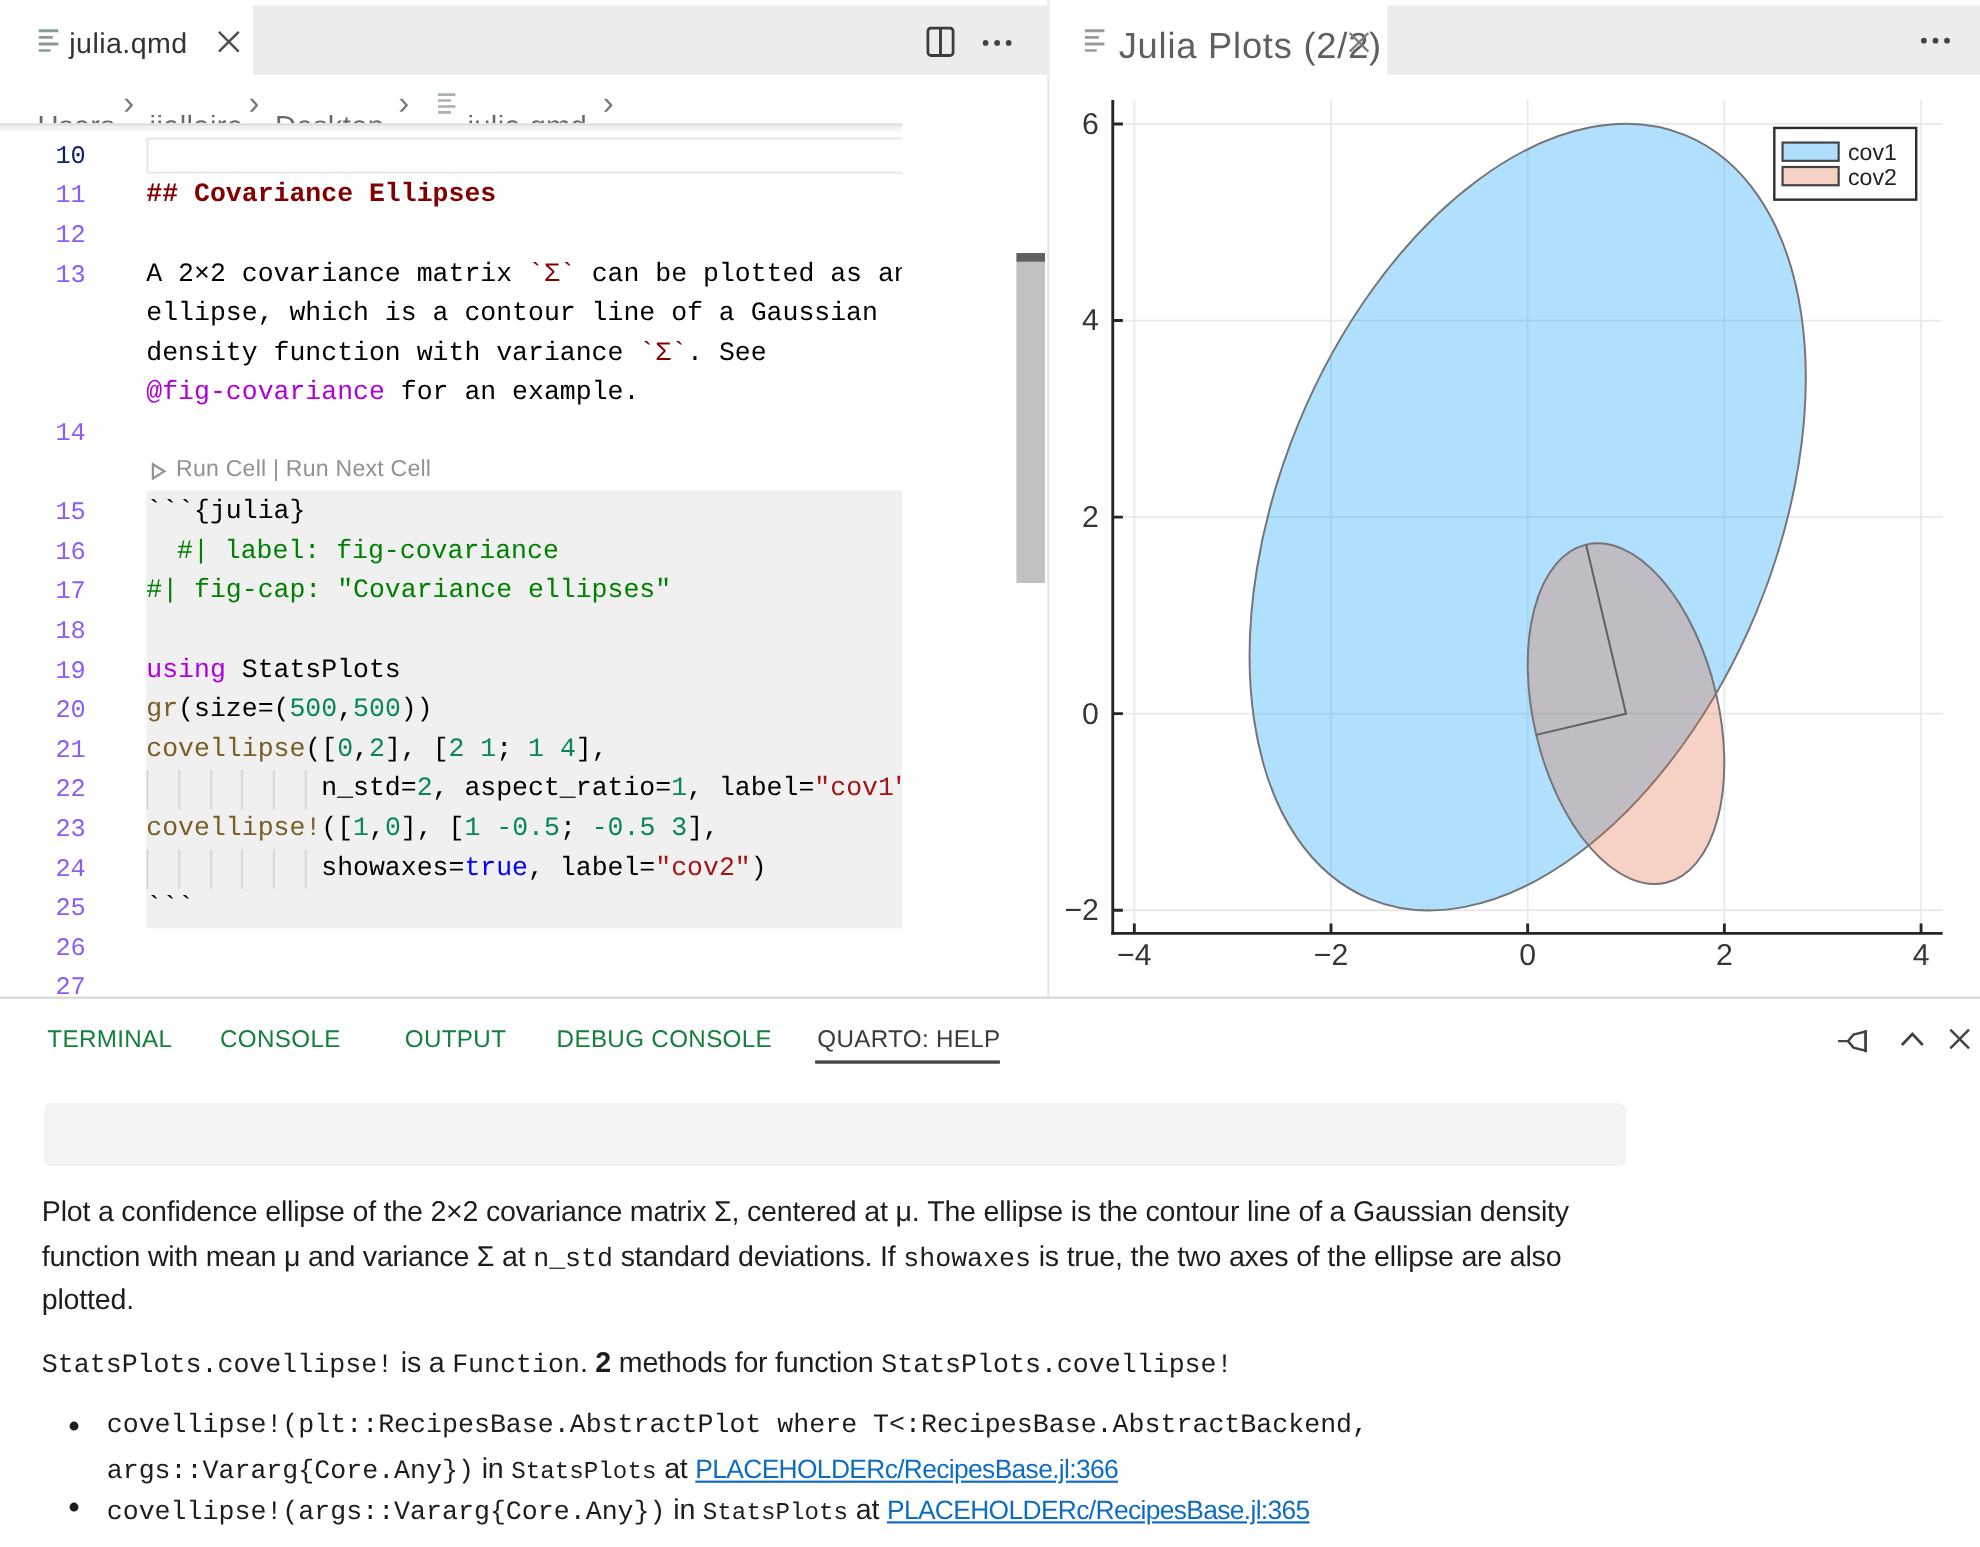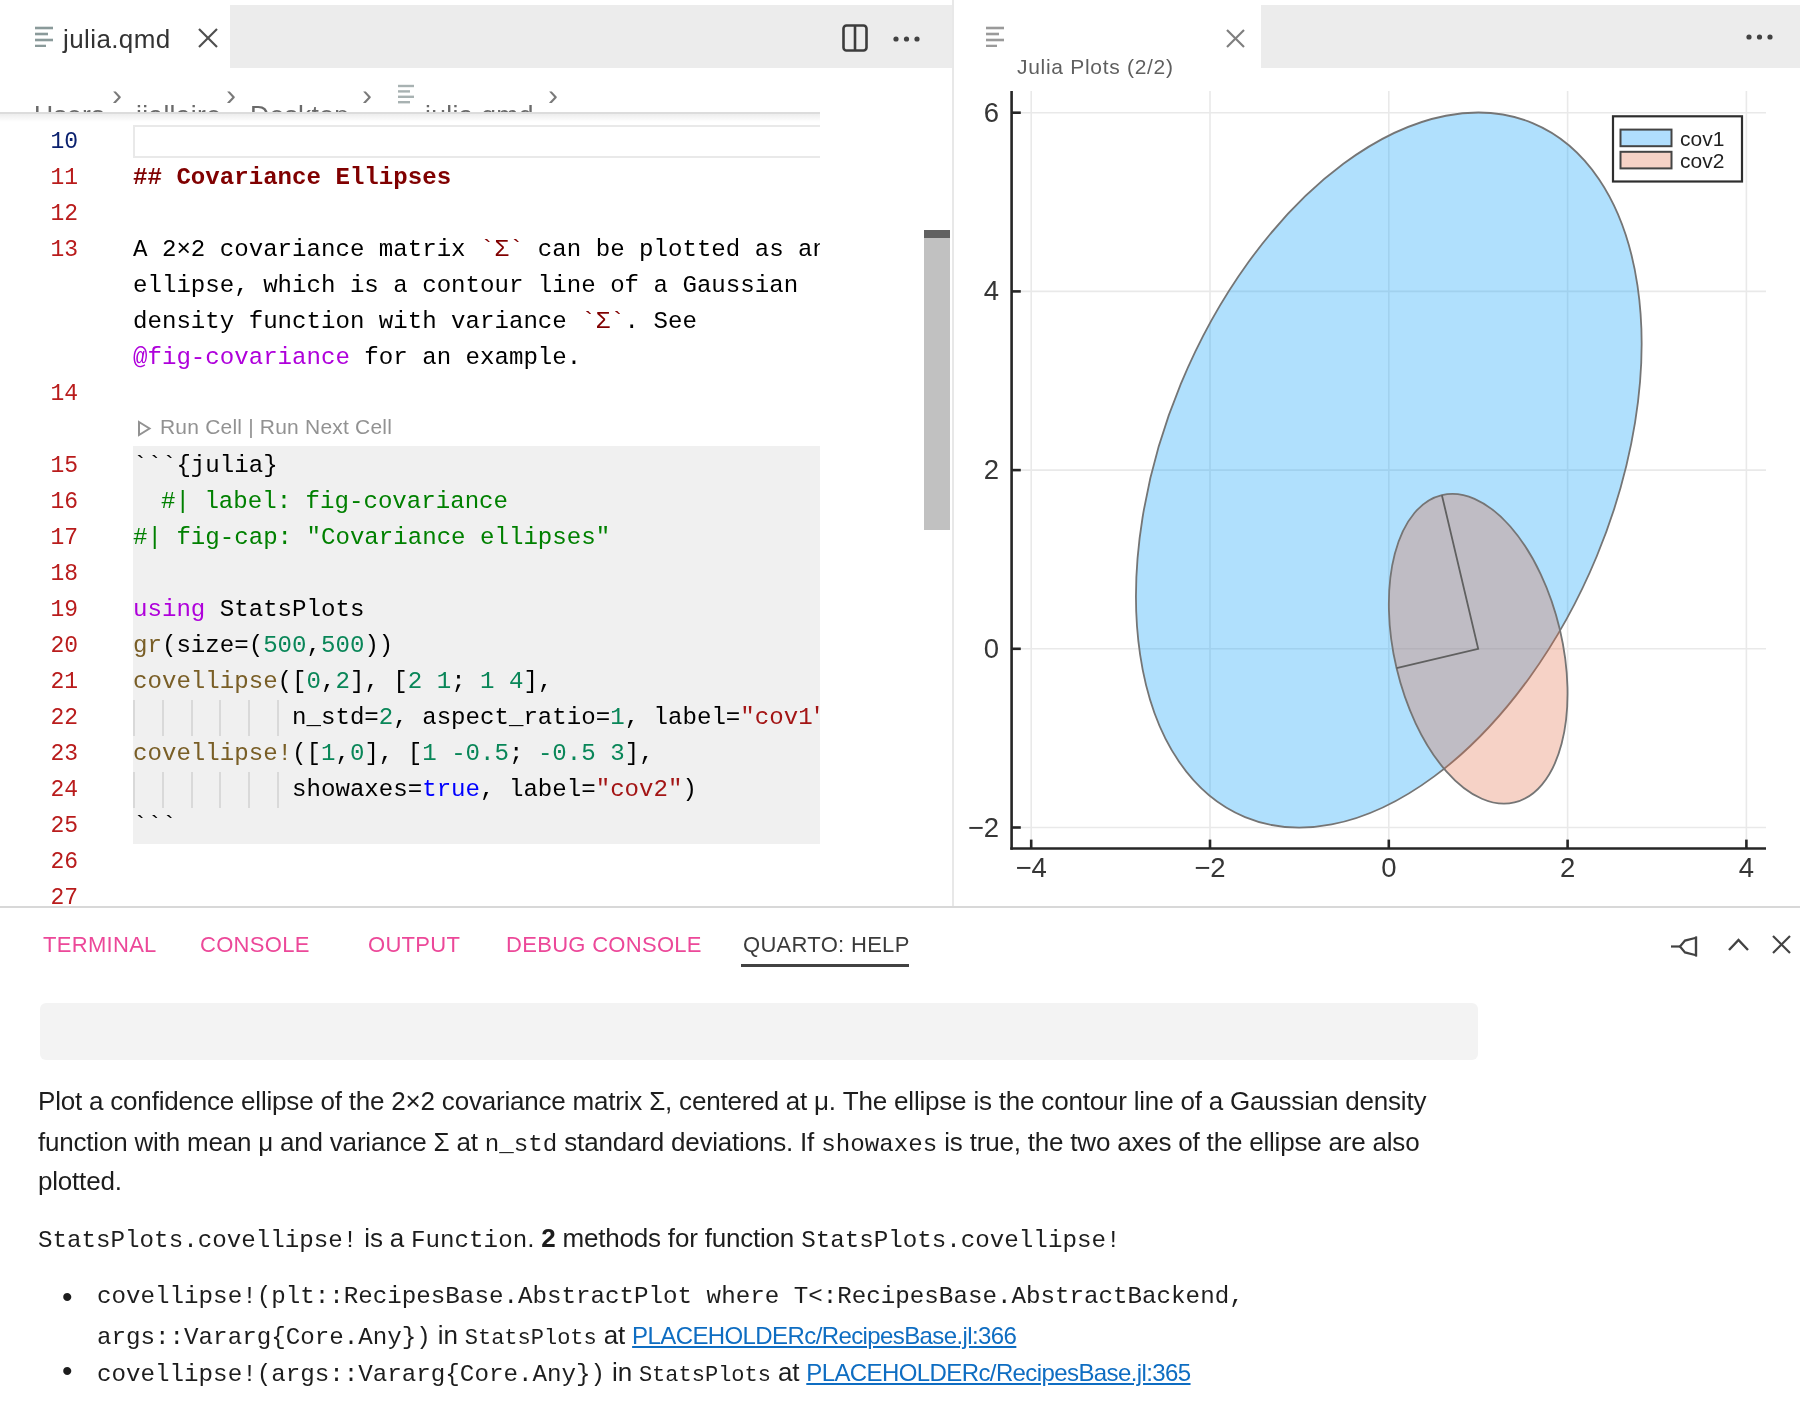--- a/index.html
+++ b/index.html
@@ -17,21 +17,21 @@
 
 
 #breadcrumb { left:0; top:68px; width:952px; height:44px; background:#fff; }
 .bc { position:absolute; top:100px; font-size:26.5px; color:#6a6a6a; letter-spacing:0.3px; white-space:pre; }
 .bcsep { font-size:30px; top:78px; color:#7a7a7a; }
 
 
 #editor { left:0; top:112px; width:820px; height:794px; background:#fff; overflow:hidden; }
 .shadowline { position:absolute; left:0; top:0; width:952px; height:2px; background:#dcdcdc; }
 .shadowfade { position:absolute; left:0; top:2px; width:952px; height:8px; background:linear-gradient(rgba(0,0,0,0.07),rgba(0,0,0,0)); }
-.ln { position:absolute; width:50px; text-align:right; font-family:"Liberation Mono",monospace; font-size:23px; line-height:36px; color:#b91c1c; left:28px; }
+.ln { position:absolute; width:50px; text-align:right; font-family:"Liberation Mono",monospace; font-size:23px; line-height:36px; color:#8b5cf6; left:28px; }
 .row { position:absolute; left:133px; font-family:"Liberation Mono",monospace; font-size:24.1px; line-height:36px; white-space:pre; color:#000; }
 .codebg { position:absolute; left:133px; top:334px; width:791px; height:398px; background:#f0f0f0; }
 .curline { position:absolute; left:133px; top:13px; width:814px; height:33px; border:2px solid #e9e9e9; }
 .guide { position:absolute; width:2px; height:36px; background:#d9d9d9; }
 .h1 { color:#800000; font-weight:bold; }
 .raw { color:#800000; }
 .xref { color:#af00db; }
 .cmt { color:#008000; }
 .kw { color:#af00db; }
 .fn { color:#795e26; }
@@ -42,21 +42,21 @@
 
 
 #scrollthumb { left:924px; top:238px; width:26px; height:292px; background:#c1c1c1; }
 #scrollmark { left:924px; top:230px; width:26px; height:8px; background:#616161; }
 
 
 #panesep { left:952px; top:0px; width:2px; height:906px; background:#e8e8e8; }
 
 
 #panel { left:0; top:906px; width:1800px; height:500px; background:#fff; border-top:2px solid #d8d8d8; }
-.ptab { position:absolute; top:24px; font-size:22px; color:#ec4899; letter-spacing:0.3px; }
+.ptab { position:absolute; top:24px; font-size:22px; color:#15803d; letter-spacing:0.3px; }
 .ptab.active { color:#3b3b3b; }
 #ptab-underline { position:absolute; left:741px; top:56px; width:168px; height:3px; background:#424242; }
 #sigblock { position:absolute; left:40px; top:95px; width:1438px; height:57px; background:#f3f3f3; border-radius:6px; }
 #sigtext { position:absolute; left:57px; top:108px; font-family:"Liberation Mono",monospace; font-size:24.2px; color:#101010; white-space:pre; }
 .sred { color:#a31515; }
 .para { position:absolute; left:38px; font-size:26px; letter-spacing:-0.2px; color:#1d1d1d; white-space:pre; }
 .pmono { font-family:"Liberation Mono",monospace; font-size:24.2px; letter-spacing:0px; }
 .link { color:#0e6dc2; text-decoration:underline; font-size:24px; letter-spacing:-0.6px; }
 .pmono2 { font-family:"Liberation Mono",monospace; font-size:22px; letter-spacing:0px; }
 .bullet { position:absolute; font-size:30px; color:#1d1d1d; }
@@ -99,21 +99,21 @@
 </svg>
 
 <svg class="abs" style="left:986px; top:26px;" width="20" height="21">
   <g stroke="#9a9a9a" stroke-width="2.6">
     <line x1="0" y1="2" x2="18" y2="2"></line>
     <line x1="0" y1="8" x2="13" y2="8"></line>
     <line x1="0" y1="14" x2="18" y2="14"></line>
     <line x1="0" y1="20" x2="11" y2="20"></line>
   </g>
 </svg>
-<div class="tablabel graylabel" style="left:1017px; top:23px; font-size:21px; letter-spacing:0.7px;margin-top:32px;">Julia Plots (2/2)</div>
+<div class="tablabel graylabel" style="left:1017px; top:23px; font-size:33px; letter-spacing:0.7px;">Julia Plots (2/2)</div>
 <svg class="abs" style="left:1225px; top:28px;" width="21" height="21">
   <g stroke="#7e7e7e" stroke-width="2.2">
     <line x1="2" y1="2" x2="19" y2="19"></line>
     <line x1="19" y1="2" x2="2" y2="19"></line>
   </g>
 </svg>
 <svg class="abs" style="left:1745px; top:33px;" width="30" height="8">
   <g fill="#424242">
     <circle cx="4" cy="4" r="2.6"></circle>
       <circle cx="14.5" cy="4" r="2.6"></circle>

